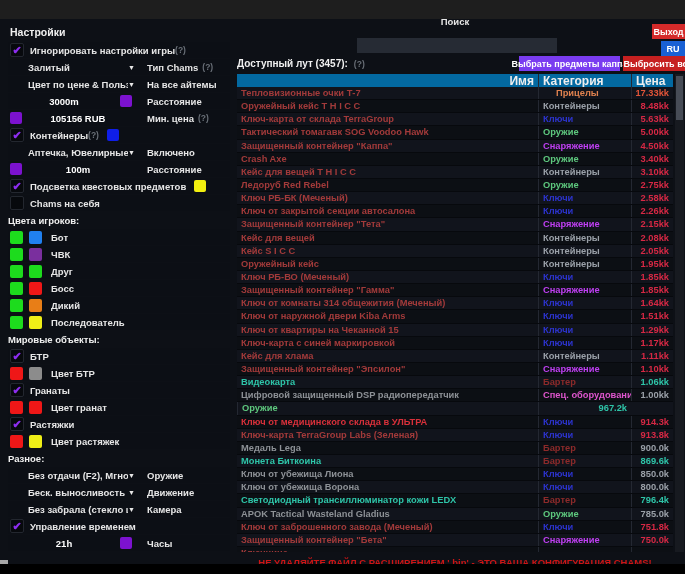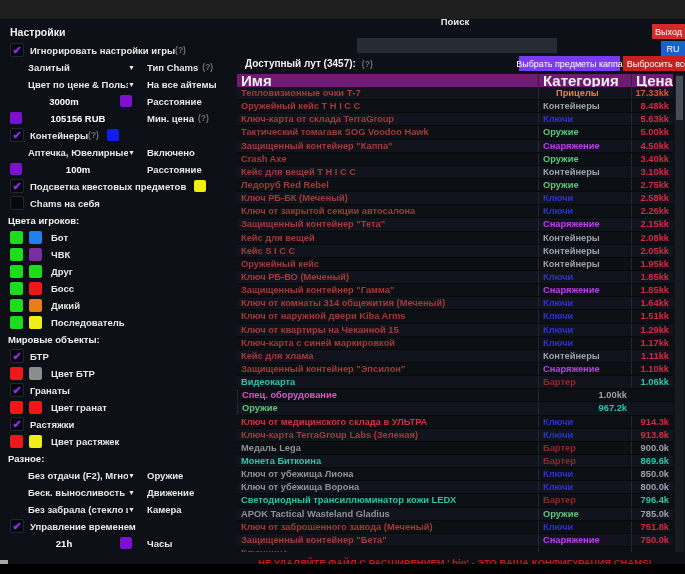--- a/index.html
+++ b/index.html
@@ -23,32 +23,32 @@
   .dd-val{padding-left:8px;white-space:nowrap;overflow:hidden;max-width:105px;margin-left:12px;}
   .dd-wrap{display:flex;align-items:center;width:133px;}
   .inp-box{width:112px;text-align:center;color:#fff;}
   .colors-pair{display:flex;gap:6px;padding-left:2px;align-items:center;}
   .colors-lbl{margin-left:9px;}
   
   .search-label{position:absolute;left:237px;top:16px;width:436px;text-align:center;font-size:9.5px;}
   .search-input{position:absolute;left:357px;top:38px;width:196px;height:13px;background:#262b34;
                 border:none;outline:none;color:#ddd;font-family:"Liberation Sans",sans-serif;font-size:9px;}
   .btn{position:absolute;border:none;color:#fff;font-family:"Liberation Sans",sans-serif;
-       font-weight:normal;font-size:9px;display:flex;align-items:center;justify-content:center;
+       font-weight:bold;font-size:9px;display:flex;align-items:center;justify-content:center;
        cursor:pointer;padding:0 4px;white-space:nowrap;}
   .btn-exit{left:652px;top:24px;width:33px;height:15px;background:var(--exit-red,#d42a2a);}
   .btn-ru{left:661px;top:41px;width:24px;height:15px;background:var(--ru-blue,#1960d4);}
   .btn-kappa{left:519px;top:56px;width:101px;height:15px;background:var(--kappa-purple,#7a3cf0);}
   .btn-dump{left:623px;top:56px;width:70px;height:15px;background:var(--dump-red,#c62020);}
-  .loot-label{position:absolute;left:245px;top:58px;font-size:10px;color:#f0f0f0;}
+  .loot-label{position:absolute;left:237px;top:58px;font-size:10px;color:#f0f0f0;}
   .loot-label .hint{margin-left:6px;}
   
   .table{position:absolute;left:237px;top:74px;width:436px;height:478px;overflow:hidden;}
   .trow,.thead{display:grid;grid-template-columns:1fr 93px 42px;align-items:center;height:13.15px;}
-  .thead{background:#701a75;color:#eee;font-size:15px;height:13px;}
+  .thead{background:#0369a1;color:#eee;font-size:12px;height:13px;text-align:right;}
   .trow{font-size:9.3px;border-bottom:1px solid #07090d;box-sizing:border-box;}
   .trow:nth-child(odd){background:#11141c;}
   .trow:nth-child(even){background:#0c0f14;}
   .cell{padding:0 4px;white-space:nowrap;overflow:hidden;}
   .cell.cat,.cell.price{border-left:1px solid #242832;height:100%;display:flex;align-items:center;}
   .cell.price{justify-content:flex-end;}
   .thead .cell.price{justify-content:flex-start;}
   .n-red{color:#a23a3a;} .n-crim{color:#d8303a;} .n-teal{color:var(--teal,#2ec4a8);} .n-gray{color:#8d9196;}
   .c-scope{color:var(--scope-orange,#e0824f);padding-left:17px;} .c-cont{color:#9aa0a8;} .c-key{color:var(--key-blue,#2c33cc);}
   .c-wpn{color:var(--weapon-green,#5ec87e);} .c-gear{color:var(--gear-magenta,#bf3ff2);}
@@ -408,20 +408,21 @@
           <div class="cell name n-red">Защищенный контейнер "Эпсилон"</div>
           <div class="cell cat c-gear">Снаряжение</div>
           <div class="cell price p-red">1.10kk</div>
         </div>
         <div class="trow">
           <div class="cell name n-teal">Видеокарта</div>
           <div class="cell cat c-barter">Бартер</div>
           <div class="cell price p-teal">1.06kk</div>
         </div>
         <div class="trow">
+          <div class="cell name n-gray">Цифровой защищенный DSP радиопередатчик</div>
           <div class="cell cat c-spec">Спец. оборудование</div>
           <div class="cell price p-gray">1.00kk</div>
         </div>
         <div class="trow">
           <div class="cell cat c-wpn">Оружие</div>
           <div class="cell price p-teal">967.2k</div>
         </div>
         <div class="trow">
           <div class="cell name n-crim">Ключ от медицинского склада в УЛЬТРА</div>
           <div class="cell cat c-key">Ключи</div>

